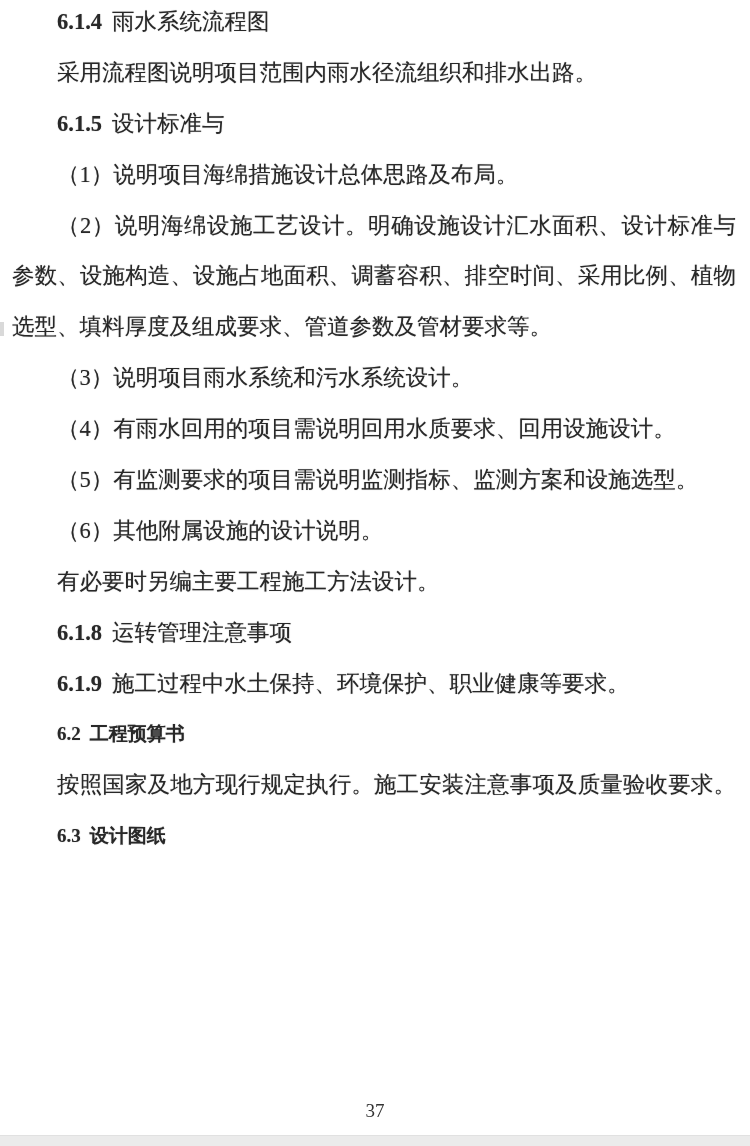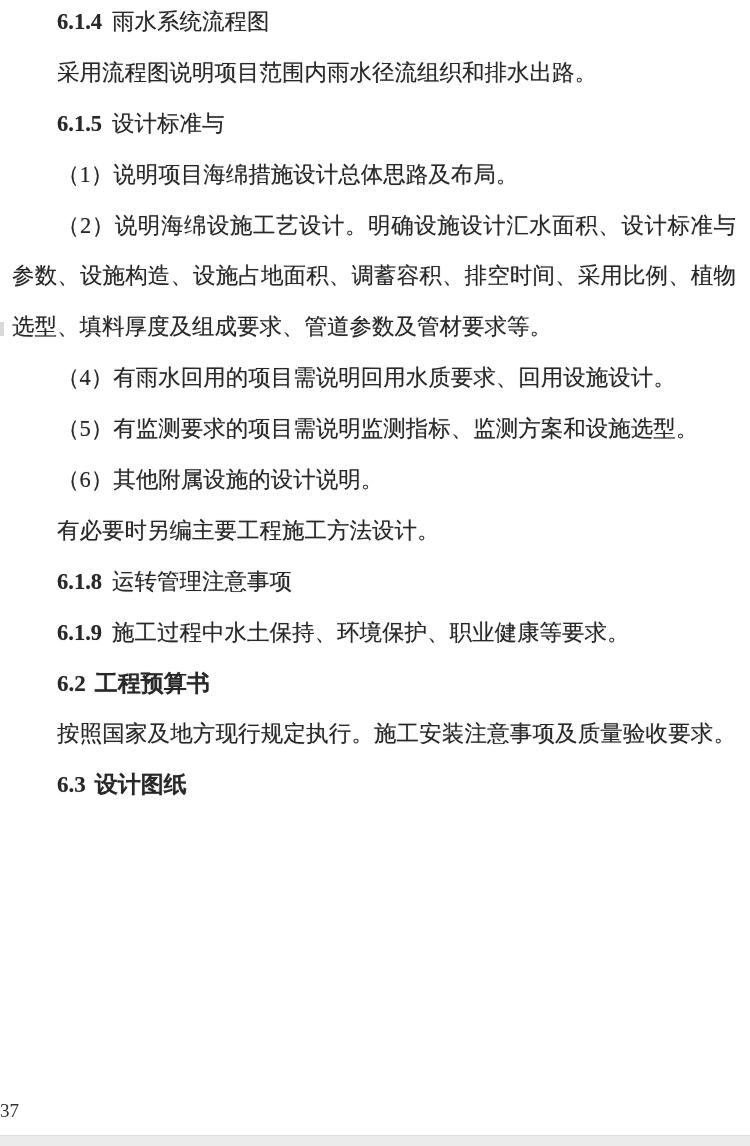--- a/index.html
+++ b/index.html
@@ -28,29 +28,29 @@
     height: 50.9px;
     line-height: 50.9px;
     font-size: 22.5px;
     overflow: hidden;
   }
   .indent { text-indent: 45px; }
   .justify {
     text-align: justify;
     text-align-last: justify;
   }
-  .h2 { font-weight: bold; font-size: 23px; }
+  .h2 { font-weight: bold; font-size: 19px; }
   .num { font-weight: bold; margin-right: 10px; }
   .h2 .num { margin-right: 9px; }
   .page-number {
     position: absolute;
     left: 0;
     right: 0;
     top: 1098px;
-    text-align: left;
+    text-align: center;
     font-size: 19px;
     line-height: 26px;
     color: #333333;
   }
   .footer-strip {
     position: absolute;
     left: 0;
     right: 0;
     bottom: 0;
     height: 10px;
@@ -78,20 +78,21 @@
     <div class="ln indent">采用流程图说明项目范围内雨水径流组织和排水出路。</div>
 
     <div class="ln indent"><span class="num">6.1.5</span><span>设计标准与</span></div>
 
     <div class="ln indent">（1）说明项目海绵措施设计总体思路及布局。</div>
 
     <div class="ln indent justify">（2）说明海绵设施工艺设计。明确设施设计汇水面积、设计标准与</div>
     <div class="ln justify">参数、设施构造、设施占地面积、调蓄容积、排空时间、采用比例、植物</div>
     <div class="ln">选型、填料厚度及组成要求、管道参数及管材要求等。</div>
 
+    <div class="ln indent">（3）说明项目雨水系统和污水系统设计。</div>
 
     <div class="ln indent">（4）有雨水回用的项目需说明回用水质要求、回用设施设计。</div>
 
     <div class="ln indent">（5）有监测要求的项目需说明监测指标、监测方案和设施选型。</div>
 
     <div class="ln indent">（6）其他附属设施的设计说明。</div>
 
 
 
     <div class="ln indent">有必要时另编主要工程施工方法设计。</div>

